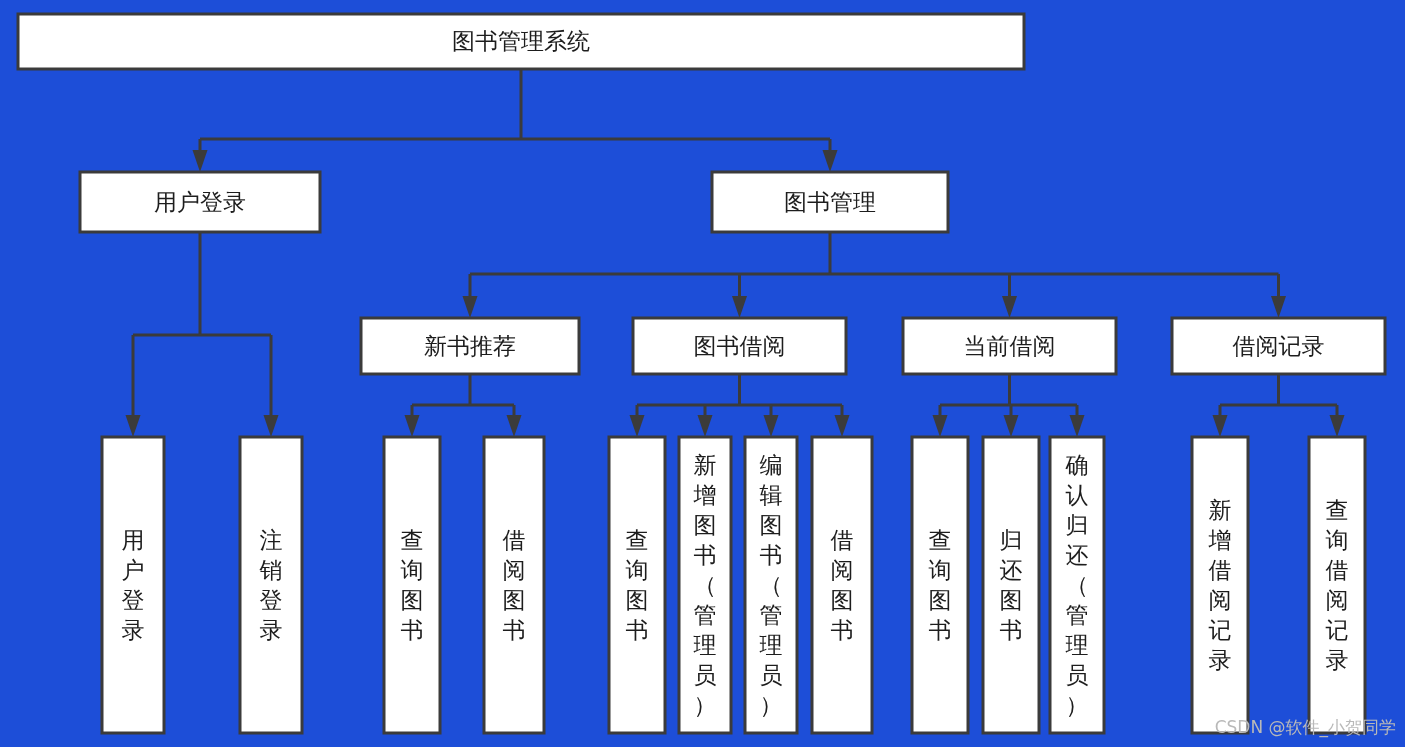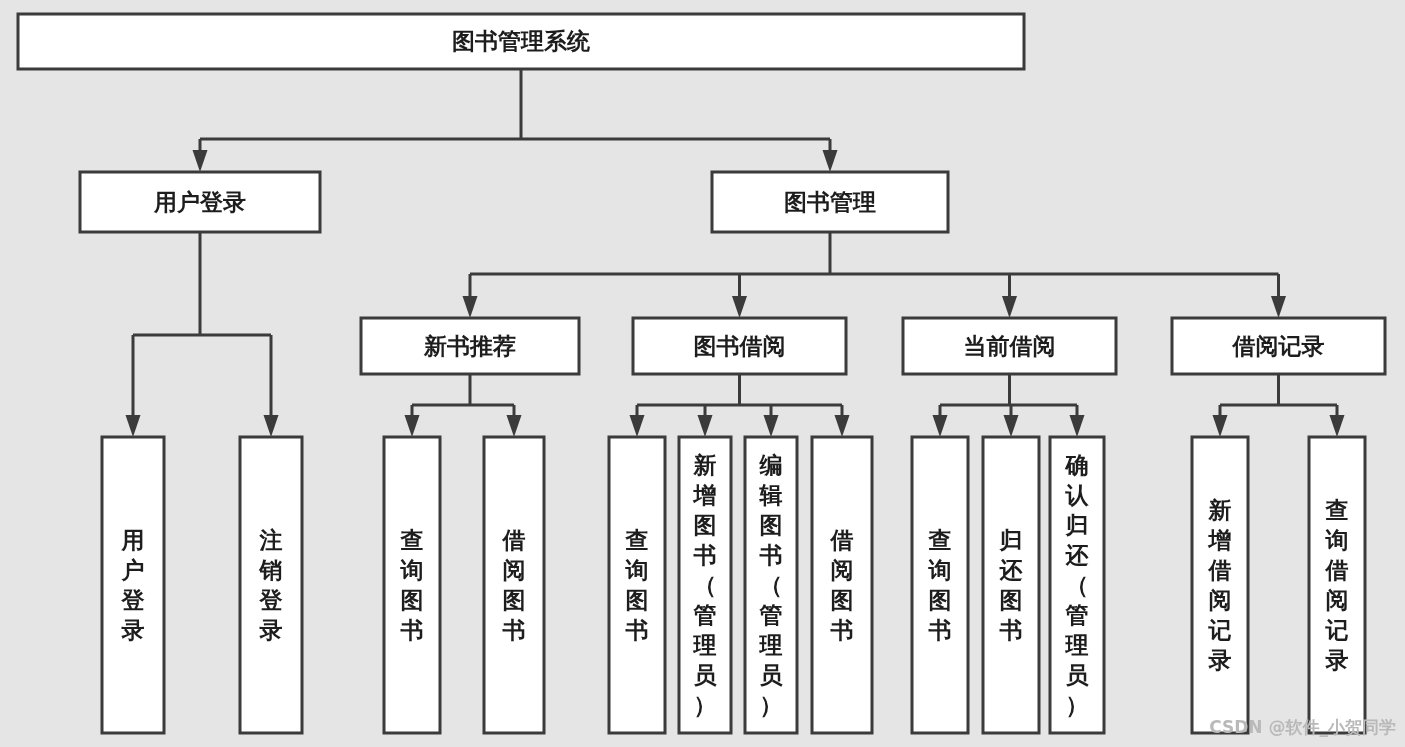--- a/index.html
+++ b/index.html
@@ -8,23 +8,22 @@
     padding: 0;
     background: #ffffff;
   }
   body {
     font-family: "DejaVu Sans", "Liberation Sans", sans-serif;
   }
   #diagram-root {
     position: relative;
     width: 1405px;
     height: 747px;
-    background: #e5e5e5;
+    background: #1d4ed8;
     overflow: hidden;
-    font-weight: bold;
   }
   svg.diagram-canvas {
     position: absolute;
     left: 0;
     top: 0;
     width: 1405px;
     height: 747px;
     display: block;
   }
   .node-box {

